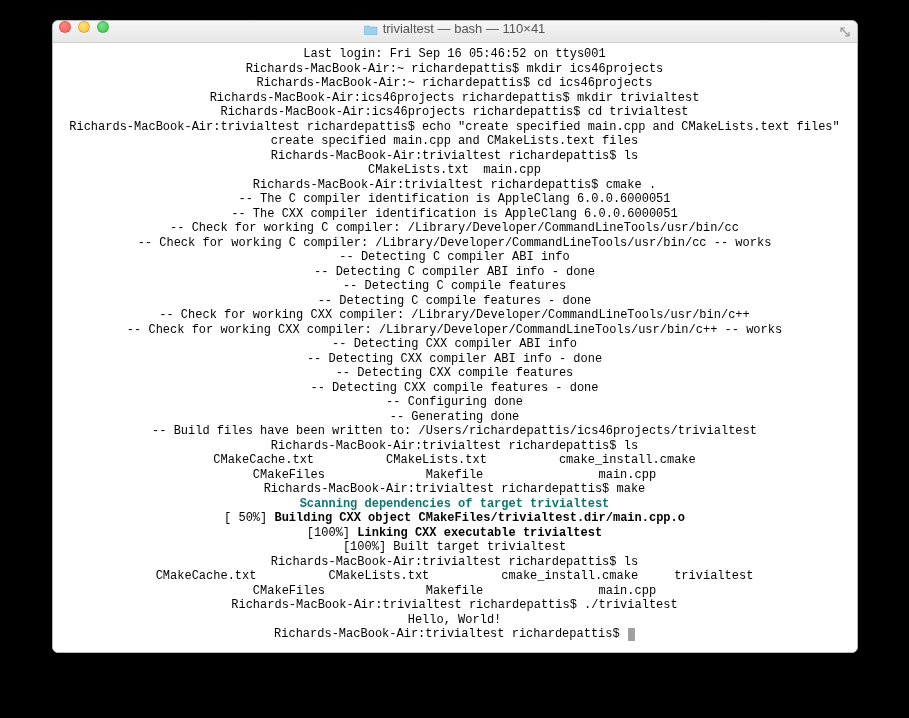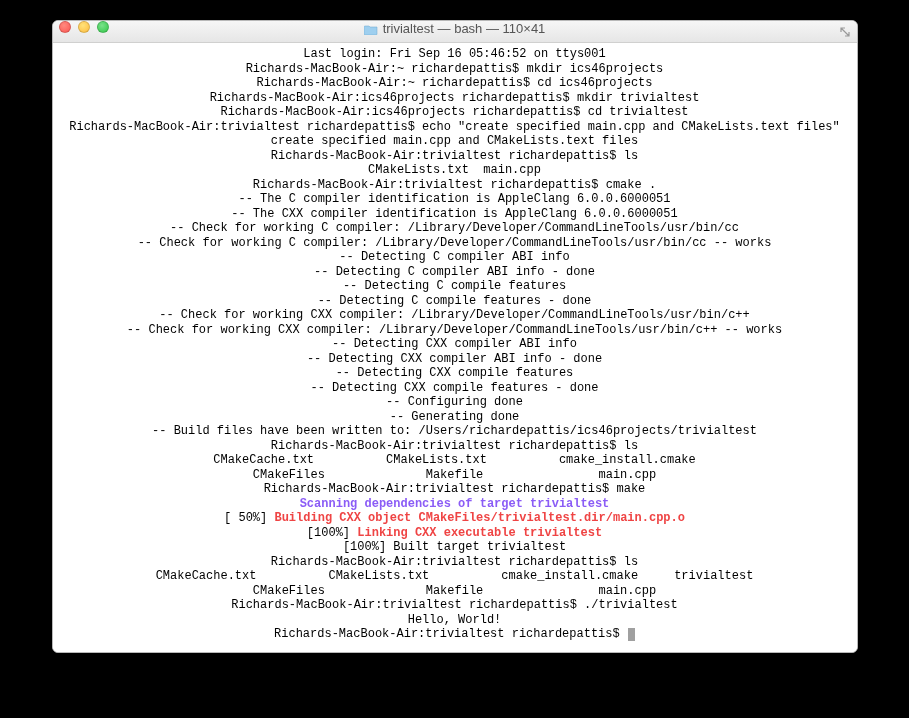--- a/index.html
+++ b/index.html
@@ -80,22 +80,22 @@
       padding: 4px 8px 10px 8px;
       font-size: 12px;
       line-height: 14.5px;
       color: #000;
       white-space: pre;
       overflow: hidden;
       min-height: 600px;
       text-align: center;
     }
     .line { white-space: pre; }
-    .magenta { color: #8b5cf6; font-weight: bold; }
-    .green { color: #ef4444; font-weight: bold; }
+    .magenta { color: #0f766e; font-weight: bold; }
+    .green { color: #000000; font-weight: bold; }
     .cursor {
       display: inline-block;
       width: 7px;
       height: 13px;
       background: #a0a0a0;
       vertical-align: text-bottom;
       margin-left: 1px;
     }
   </style>
 </head>

